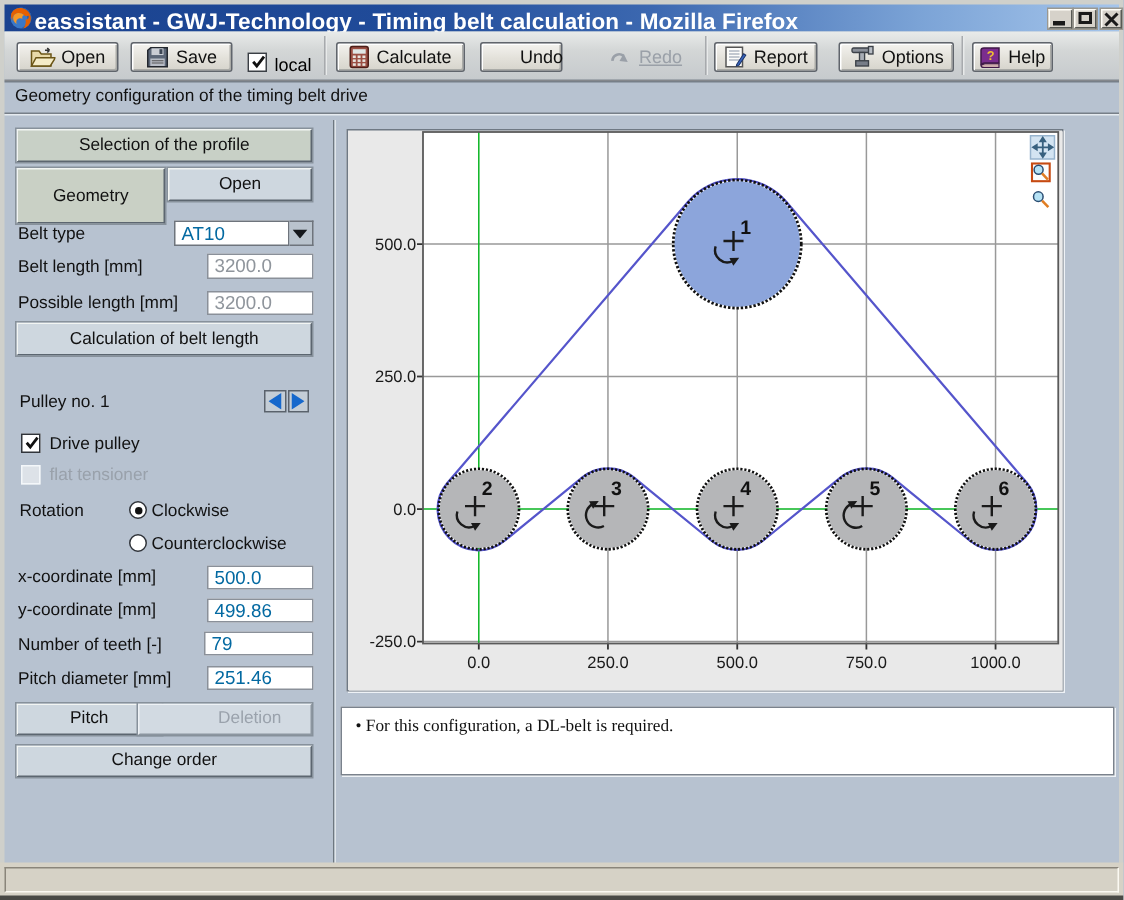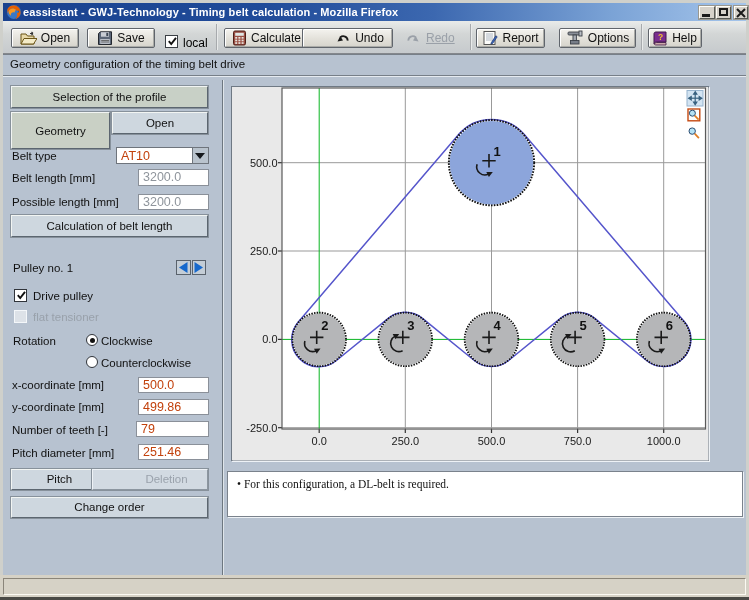--- a/index.html
+++ b/index.html
@@ -5,35 +5,35 @@
 body { font-family:"Liberation Sans", sans-serif; position:relative; background:#b7c2d0; }
 .abs { position:absolute; }
 .btn { position:absolute; display:flex; align-items:center; justify-content:center;
   background:linear-gradient(180deg,#f4f3ef 0%,#e3e1da 55%,#d6d4cc 100%);
   border:1px solid #60656c; border-radius:2px; box-shadow:inset 1px 1px 0 #ffffff, inset -1px -1px 0 #aaaba7;
   font-size:12px; color:#111; }
 .pbtn { position:absolute; display:flex; align-items:center; justify-content:center;
   background:#ccd4d2; border-top:1.5px solid #f2f5f3; border-left:1.5px solid #f2f5f3;
   border-right:1.5px solid #5c6670; border-bottom:1.5px solid #5c6670; outline:1px solid #87919b;
   font-size:11.5px; color:#111; }
-.inp { position:absolute; background:#fff; border:1px solid #8a9099; font-size:12.5px; color:#c2410c;
+.inp { position:absolute; background:#fff; border:1px solid #8a9099; font-size:12.5px; color:#0369a1;
   display:flex; align-items:center; padding-left:4px; }
 .lbl { position:absolute; font-size:11.5px; color:#111; white-space:nowrap; }
 </style></head>
 <body>
 <div class="abs" style="left:0;top:0;width:749px;height:600px;background:#cfd0cb;"></div>
 <div class="abs" style="left:3px;top:20px;width:743px;height:577px;background:#b7c2d0;"></div>
 <div class="abs" style="left:3px;top:3px;width:743px;height:17.5px;background:linear-gradient(90deg,#1a428f 0%,#204b99 35%,#3c68b0 58%,#7ba3d6 82%,#a5c5eb 100%);"></div>
 <svg class="abs" style="left:6px;top:4px" width="16" height="16" viewBox="0 0 16 16">
 <circle cx="8" cy="8" r="7" fill="#3a78c8"></circle>
 <path d="M8 1 A7 7 0 0 1 15 8 A7 7 0 0 1 8 15 C12 13 13 10 12 7 C11 4 10 2 8 1 Z" fill="#2a5ea8"></path>
 <path d="M1.5 5 C3 2 6 1 9 1.5 C13 2.5 15 6 14.5 9.5 C14 12.5 12 14.3 9.5 15 C11 13 11.5 11 11 9 C13 9 13.5 7.5 13 6.5 C12 7 11 7 10 6 C8.5 4.5 6 4 4 5.5 C2.8 6.4 2 8 2.2 9.8 C1.5 8.5 1.2 6.8 1.5 5 Z" fill="#e66000"></path>
 <path d="M4 5.5 C6 4 8.5 4.5 10 6 C9 6.5 8.5 7.5 9 8.5 C8 8 6.5 8 5.5 9 C4.8 9.8 4.6 11 5.2 12 C3.5 11 2.5 9 2.8 7.5 C3 6.6 3.4 6 4 5.5 Z" fill="#f79824"></path>
 </svg>
-<div class="abs" style="left:23px;top:6px;font-size:11px;font-weight:bold;color:#fff;letter-spacing:0.1px;">eassistant - GWJ-Technology - Timing belt calculation - Mozilla Firefox</div>
+<div class="abs" style="left:23px;top:6px;font-size:15px;font-weight:bold;color:#fff;letter-spacing:0.1px;">eassistant - GWJ-Technology - Timing belt calculation - Mozilla Firefox</div>
 <div class="abs" style="left:699px;top:5.5px;width:15.5px;height:13.5px;background:#d6d2ca;border:1px solid;border-color:#fffef8 #585a55 #585a55 #fffef8;box-shadow:0 0 0 1px #9a9890;"></div>
 <div class="abs" style="left:702px;top:14px;width:8px;height:2.5px;background:#1a1a1a;"></div>
 <div class="abs" style="left:715.5px;top:5.5px;width:15.5px;height:13.5px;background:#d6d2ca;border:1px solid;border-color:#fffef8 #585a55 #585a55 #fffef8;box-shadow:0 0 0 1px #9a9890;"></div>
 <div class="abs" style="left:718.5px;top:8px;width:9px;height:8px;border:2px solid #1a1a1a;border-top-width:2.5px;"></div>
 <div class="abs" style="left:733.5px;top:5.5px;width:14.5px;height:13.5px;background:#d6d2ca;border:1px solid;border-color:#fffef8 #585a55 #585a55 #fffef8;box-shadow:0 0 0 1px #9a9890;"></div>
 <svg class="abs" style="left:736px;top:7.5px" width="10" height="10" viewBox="0 0 10 10">
     <path d="M1 1 L9 9 M9 1 L1 9" stroke="#1a1a1a" stroke-width="2"></path>
   </svg>
 <div class="abs" style="left:3px;top:20.5px;width:743px;height:33px;background:linear-gradient(180deg,#e9ebea 0%,#d3d6d6 40%,#c6cacd 100%);border-bottom:1px solid #84878c;"></div>
 <div class="abs" style="left:216px;top:24px;width:1px;height:26px;background:#a7aaad;box-shadow:1px 0 0 #e8eaea;"></div>
@@ -73,21 +73,21 @@
         <rect x="9.6" y="7" width="2" height="1.7"></rect>
 <rect x="3.2" y="9.6" width="2" height="1.7"></rect>
         <rect x="6.4" y="9.6" width="2" height="1.7"></rect>
         <rect x="9.6" y="9.6" width="2" height="1.7"></rect>
 <rect x="3.2" y="12.2" width="2" height="1.7"></rect>
         <rect x="6.4" y="12.2" width="2" height="1.7"></rect>
         <rect x="9.6" y="12.2" width="2" height="1.7"></rect>
 </g>
     </svg>Calculate</div>
 
-<div class="btn" style="left:302px;top:28px;width:91px;height:20px;padding-left:23px;">
+<div class="btn" style="left:320px;top:28px;width:55px;height:20px;padding-left:23px;">
 <svg width="17" height="13" viewBox="0 0 17 13" style="margin-right:4px">
 <path d="M13.6 8.6 A 4.3 4.1 0 0 0 6.3 5.4" stroke="#1a1a1a" stroke-width="1.8" fill="none"></path>
 <polygon points="3.5,9.4 9.0,8.6 6.2,3.9" fill="#1a1a1a"></polygon>
 </svg>Undo</div>
 
 <div class="abs" style="left:405px;top:28px;width:70px;height:20px;display:flex;align-items:center;color:#9aa0a8;font-size:12px;text-decoration:underline;">
 <svg width="17" height="13" viewBox="0 0 17 13" style="margin-right:4px">
 <path d="M3.4 8.6 A 4.3 4.1 0 0 1 10.7 5.4" stroke="#9aa0a8" stroke-width="1.8" fill="none"></path>
 <polygon points="13.5,9.4 8.0,8.6 10.8,3.9" fill="#9aa0a8"></polygon>
 </svg>Redo</div>

